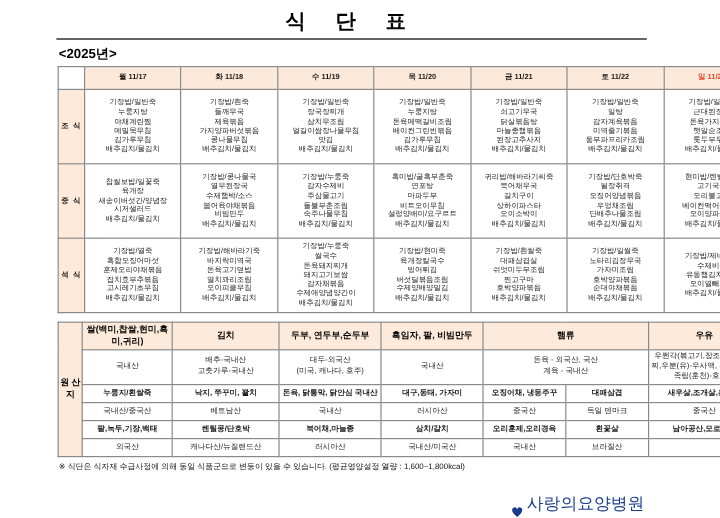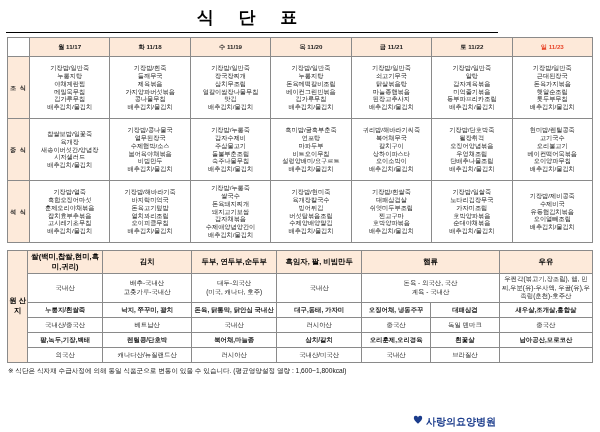--- a/index.html
+++ b/index.html
@@ -5,21 +5,21 @@
   * { box-sizing: border-box; }
   body {
     margin: 0;
     width: 600px;
     height: 432px;
     background: #ffffff;
     font-family: "Liberation Sans", "DejaVu Sans", sans-serif;
     color: #000;
     overflow: hidden;
   }
-  .page { width: 504px; height: 432px; position: relative; padding: 0; }
+  .page { width: 504px; height: 432px; position: relative; padding: 0; margin-left: 41px; }
 
   .title {
     text-align: center;
     font-size: 17px;
     font-weight: bold;
     letter-spacing: 10px;
     padding: 6px 0 2px 0;
   }
   .title-rule {
     border-bottom: 1.5px solid #000;
@@ -94,40 +94,41 @@
 
   .footnote {
     font-size: 6.6px;
     margin: 4px 0 0 8px;
     color: #111;
   }
   .brand {
     position: absolute;
     right: 8px;
     bottom: 3px;
-    font-size: 10px;
-    font-weight: bold;
+    font-size: 14px;
+    font-weight: normal;
     color: #1b3c8c;
     display: flex;
-    align-items: flex-start;
+    align-items: flex-end;
     gap: 3px;
   }
   .brand .mark {
     display: inline-block;
     width: 10px; height: 10px;
     position: relative;
   }
 </style>
 </head>
 <body>
 
 <div class="page">
 
   <div class="title">식 단 표</div>
   <div class="title-rule"></div>
+  <div class="year">&lt;2025년&gt;</div>
 
   <table class="menu">
     <tbody>
         <tr>
       <th class="corner"></th>
       <th class="dayhead">월 11/17</th>
       <th class="dayhead">화 11/18</th>
       <th class="dayhead">수 11/19</th>
       <th class="dayhead">목 11/20</th>
       <th class="dayhead">금 11/21</th>

